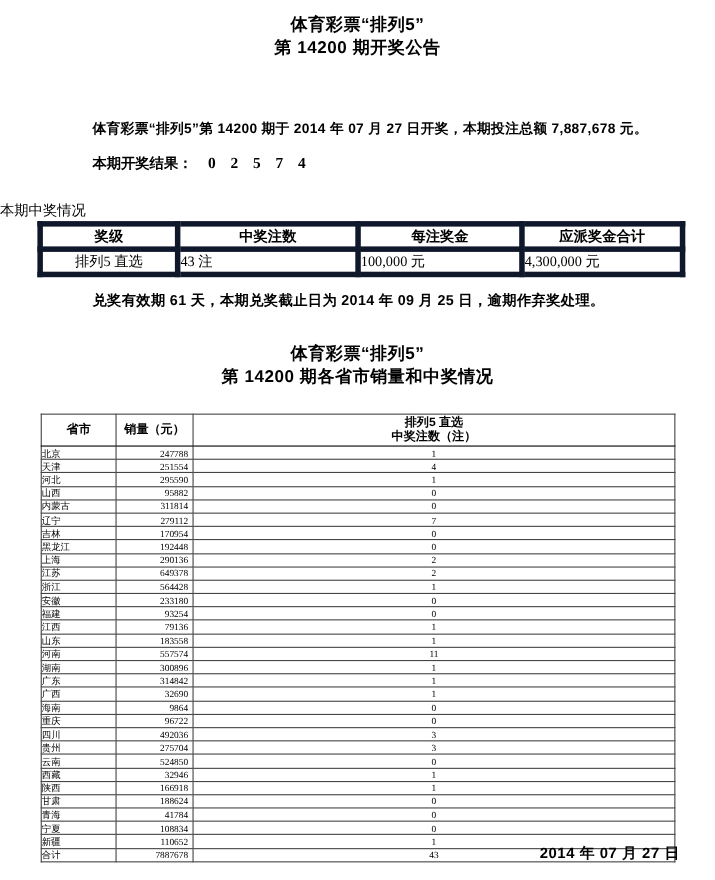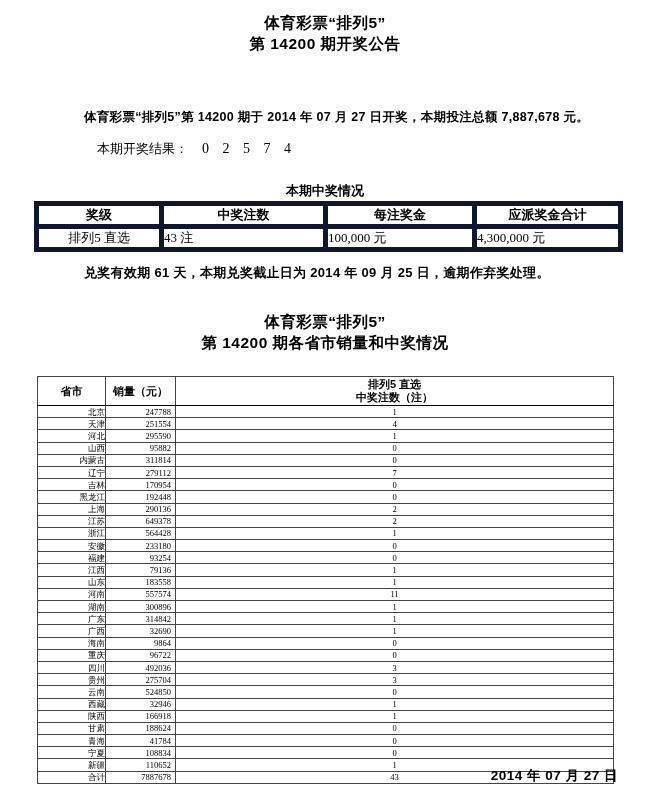--- a/index.html
+++ b/index.html
@@ -35,39 +35,39 @@
     position: absolute;
     left: 84px;
     top: 109px;
     font-size: 12.5px;
     font-weight: 700;
     white-space: nowrap;
     letter-spacing: 0.3px;
   }
   .result-line {
     position: absolute;
-    left: 97px;
+    left: 84px;
     top: 140px;
     font-size: 13px;
-    font-weight: 400;
+    font-weight: 700;
   }
   .result-line .digits {
     margin-left: 14px;
     letter-spacing: 5px;
     font-family: "Liberation Serif", "DejaVu Serif", serif;
     font-size: 14px;
   }
   .prize-caption {
     position: absolute;
     left: 0;
     top: 182px;
     width: 650px;
-    text-align: center;
-    font-size: 13px;
-    font-weight: 700;
+    text-align: left;
+    font-size: 13px;
+    font-weight: 400;
   }
   table {
     border-collapse: collapse;
     table-layout: fixed;
   }
   .prize-table {
     position: absolute;
     left: 34px;
     top: 201px;
     width: 584px;
@@ -123,21 +123,21 @@
     line-height: 13px;
     border-bottom: 1px solid #000;
   }
   .province-table td {
     height: 11.2px;
     font-family: "Liberation Serif", "DejaVu Serif", serif;
     font-size: 8.5px;
     line-height: 10px;
     font-weight: 400;
   }
-  .province-table td.c0 { text-align: right; }
+  .province-table td.c0 { text-align: left; }
   .province-table td.c1 { text-align: right; padding-right: 4px; }
   .province-table td.c2 { text-align: center; }
 
   .footer-date {
     position: absolute;
     right: 32px;
     top: 767px;
     font-size: 13.5px;
     font-weight: 700;
     letter-spacing: 0.5px;

